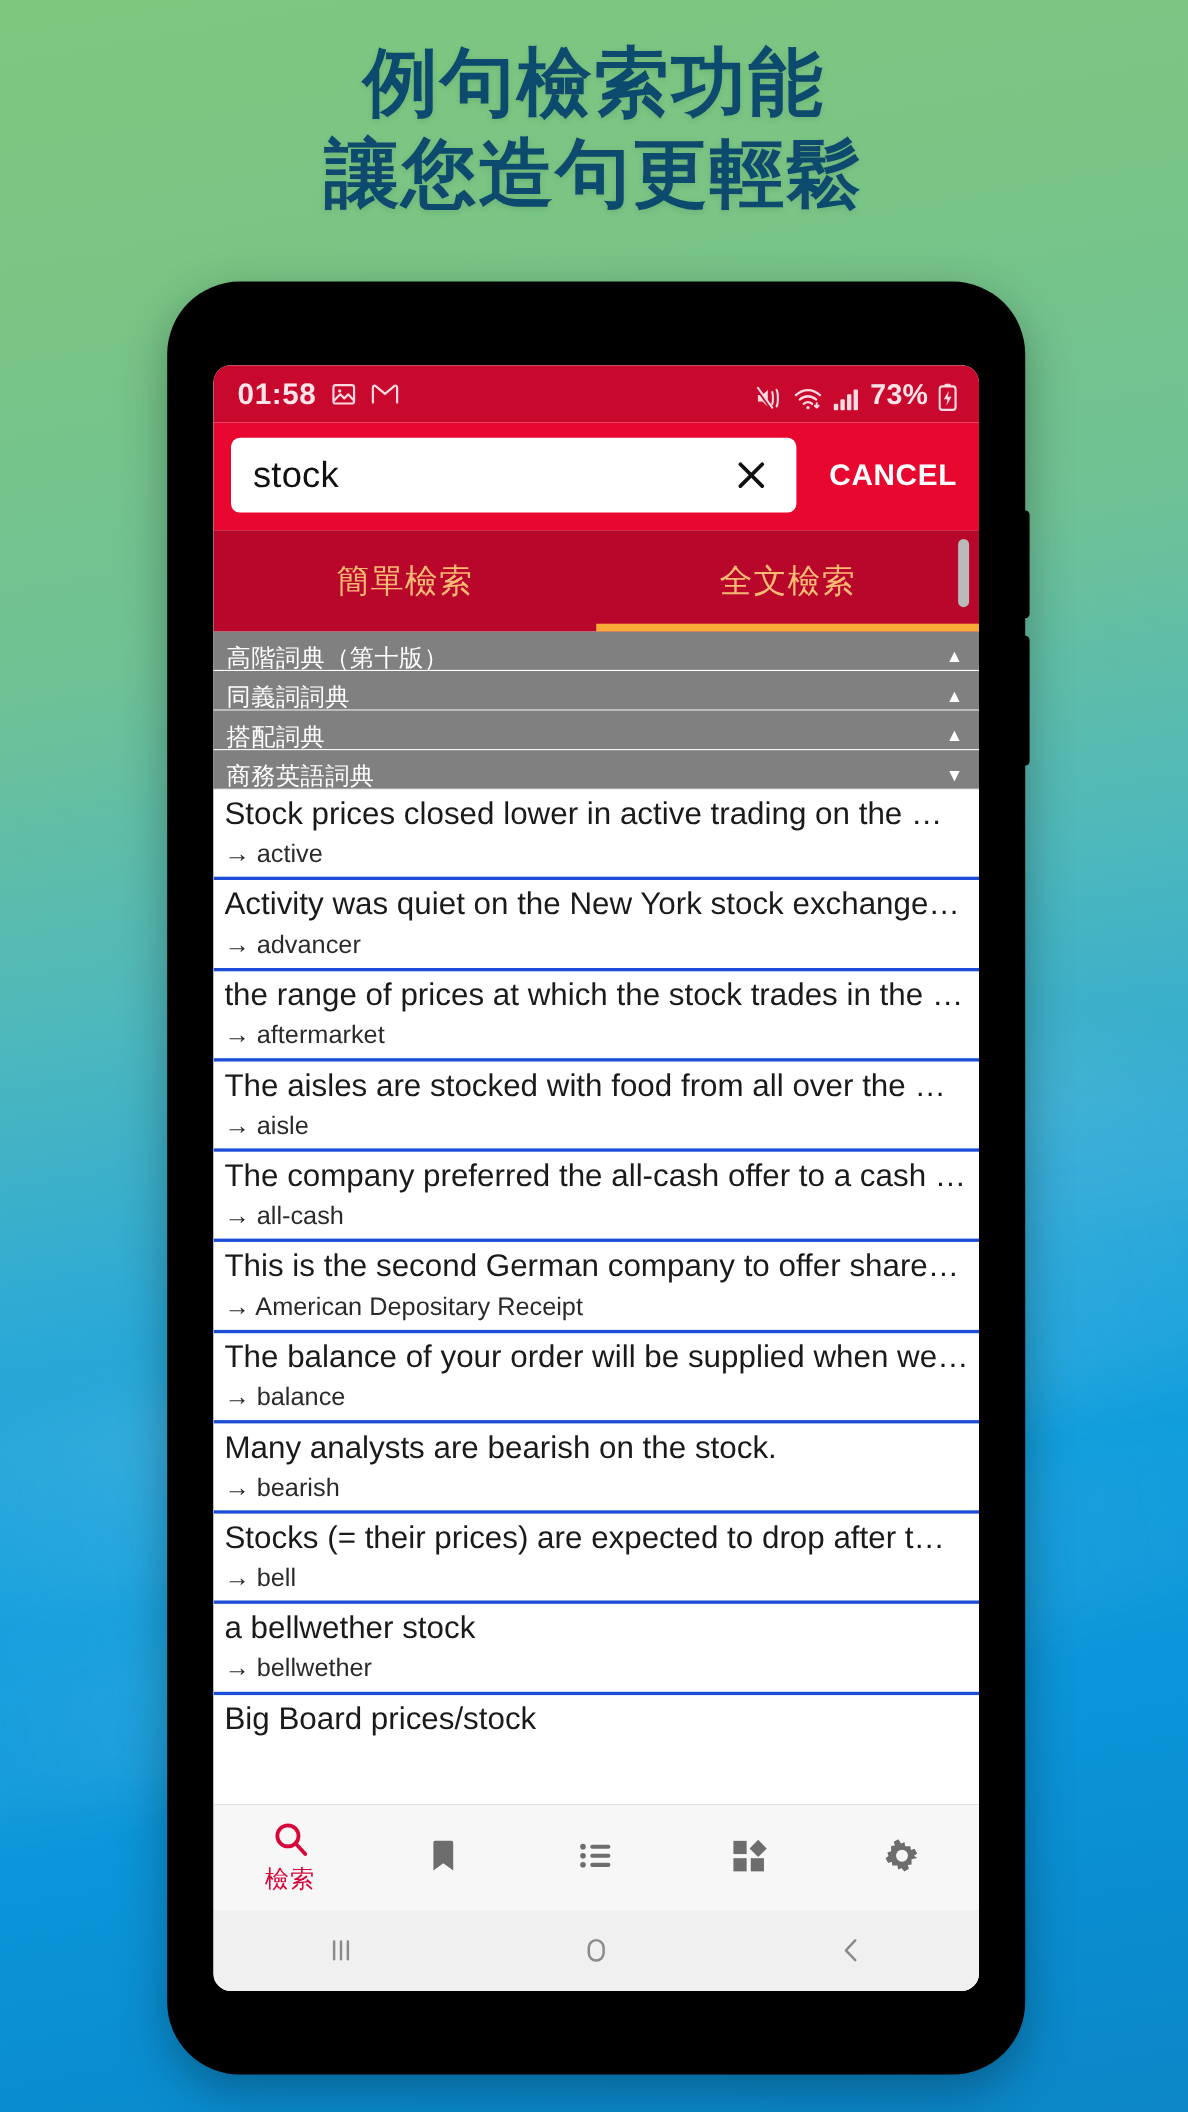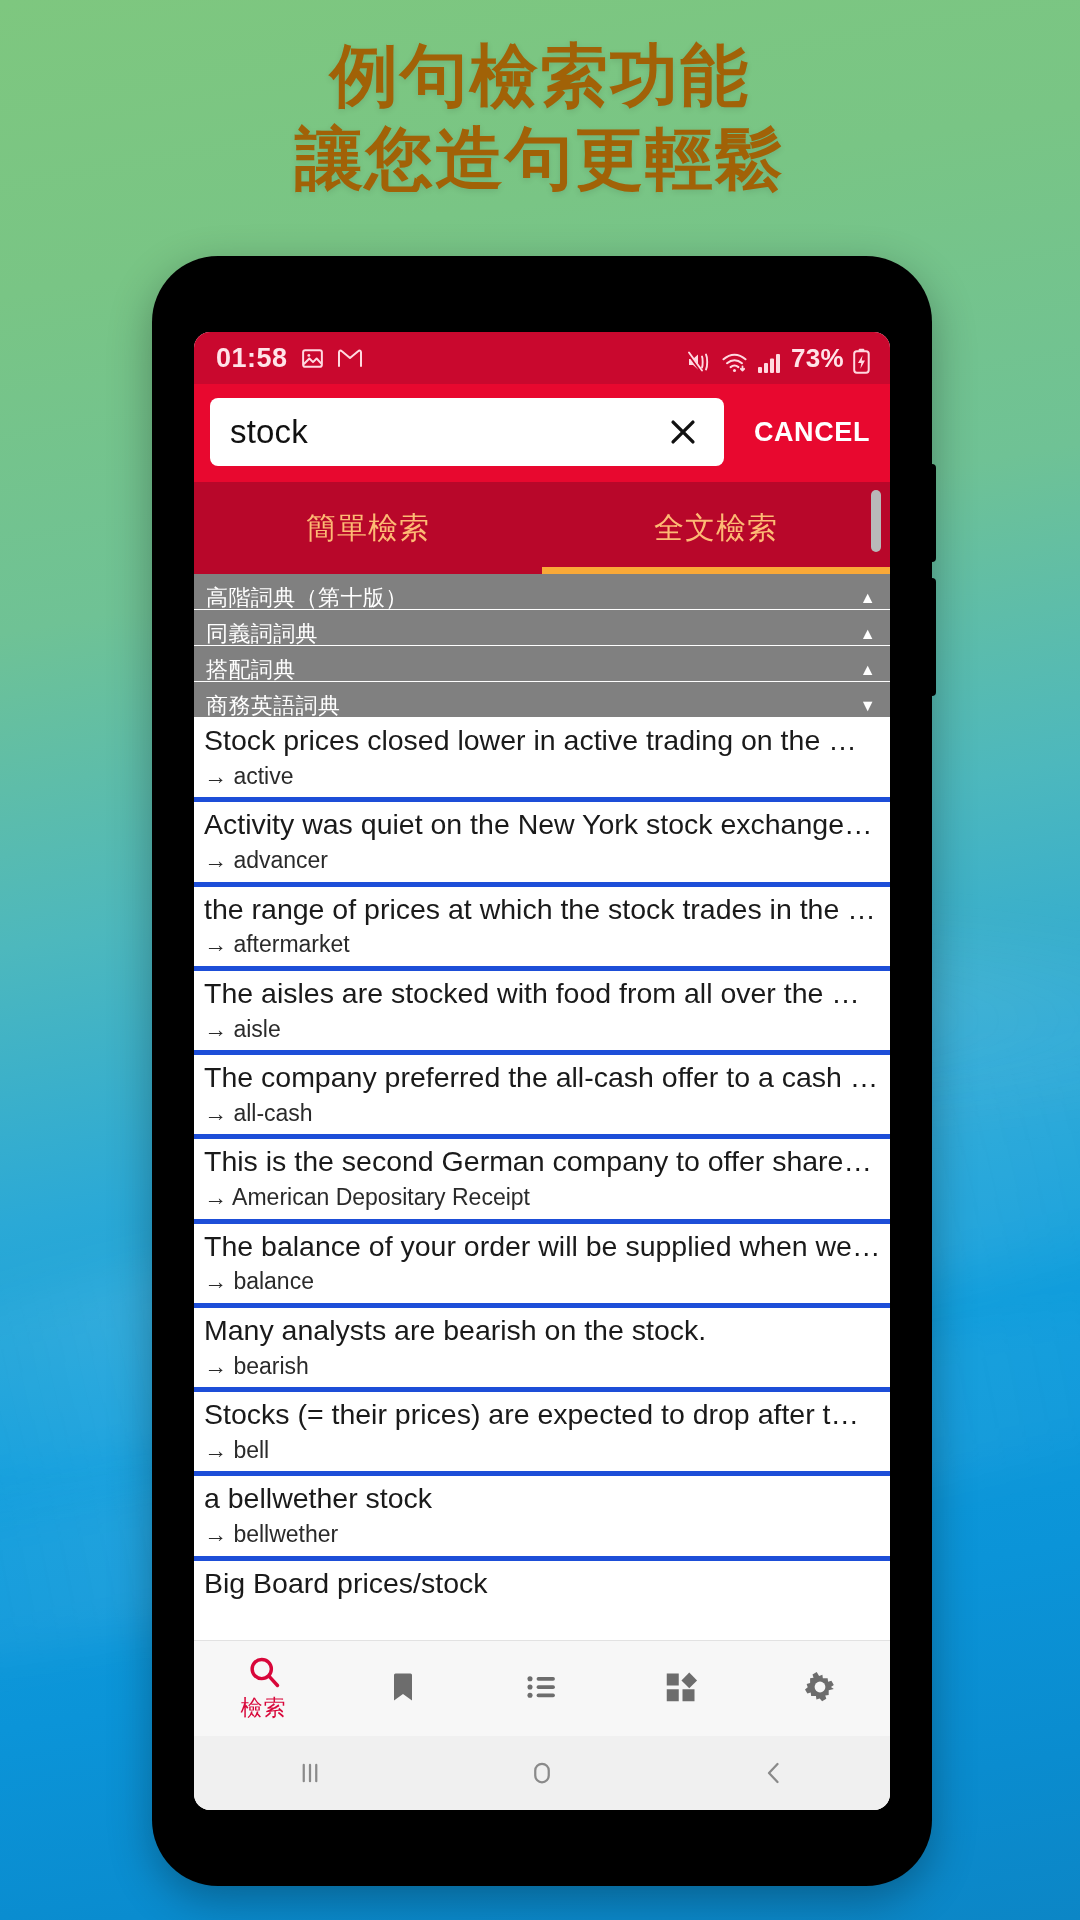--- a/index.html
+++ b/index.html
@@ -27,21 +27,21 @@
   }
   .streak-c {
     right:-260px; top:900px; width:1200px; height:240px;
     background:radial-gradient(ellipse at center,rgba(255,255,255,.12) 0%,rgba(255,255,255,0) 70%);
     filter:blur(20px);
   }
 
   
   .headline {
     position:absolute; top:34px; left:0; width:1080px;
-    text-align:center; color:#a16207;
+    text-align:center; color:#0c4a6e;
     font-size:68px; line-height:1.22; font-weight:700;
     letter-spacing:2px;
     text-shadow:0 2px 6px rgba(0,0,0,.10);
   }
   .headline div { white-space:nowrap; }
 
   
   .phone {
     position:absolute; left:152px; top:256px;
     width:780px; height:1630px;
@@ -145,21 +145,21 @@
     cursor:pointer;
   }
   .caret { font-size:16px; line-height:1; color:#ffffff; }
 
   
   .results {
     flex:1 1 auto; background:#ffffff; overflow:hidden;
     position:relative;
   }
   .result-row {
-    border-bottom:5px solid #1d4ed8;
+    border-bottom:3px solid #1d4ed8;
     padding:4px 10px 6px 10px;
     cursor:pointer;
   }
   .rr-sentence {
     font-size:28.5px; color:#1a1a1a; line-height:1.33;
     white-space:nowrap; overflow:hidden;
   }
   .rr-headword {
     font-size:23px; color:#2a2a2a; line-height:1.32; margin-top:1px;
     white-space:nowrap; overflow:hidden;

